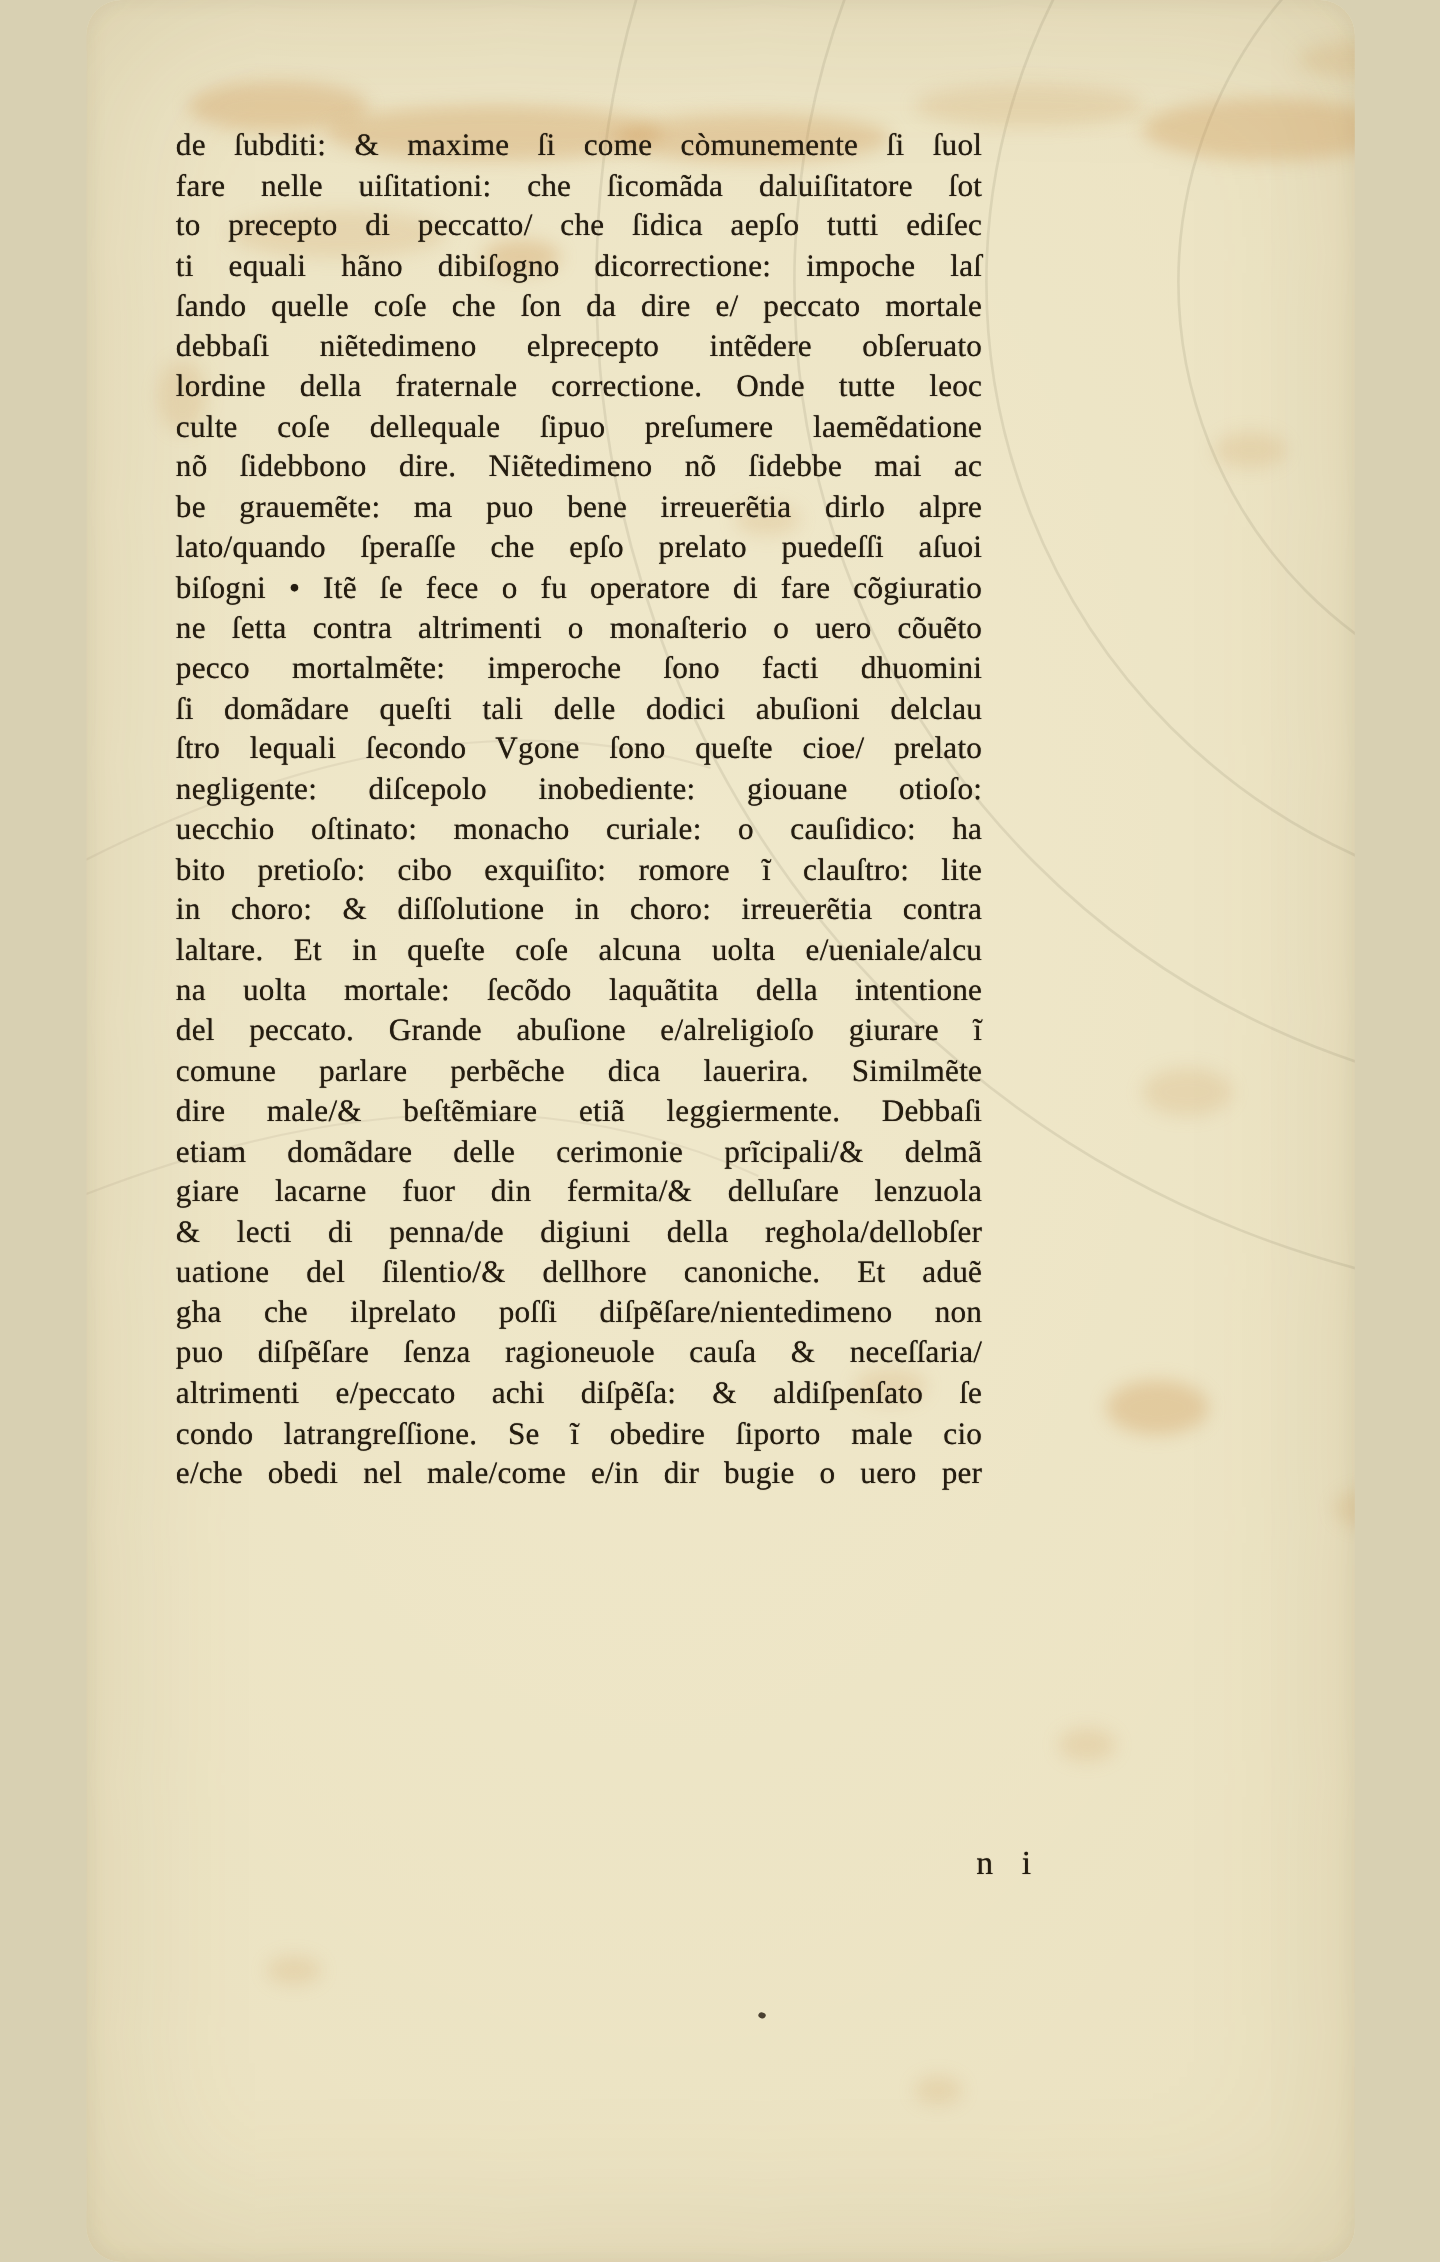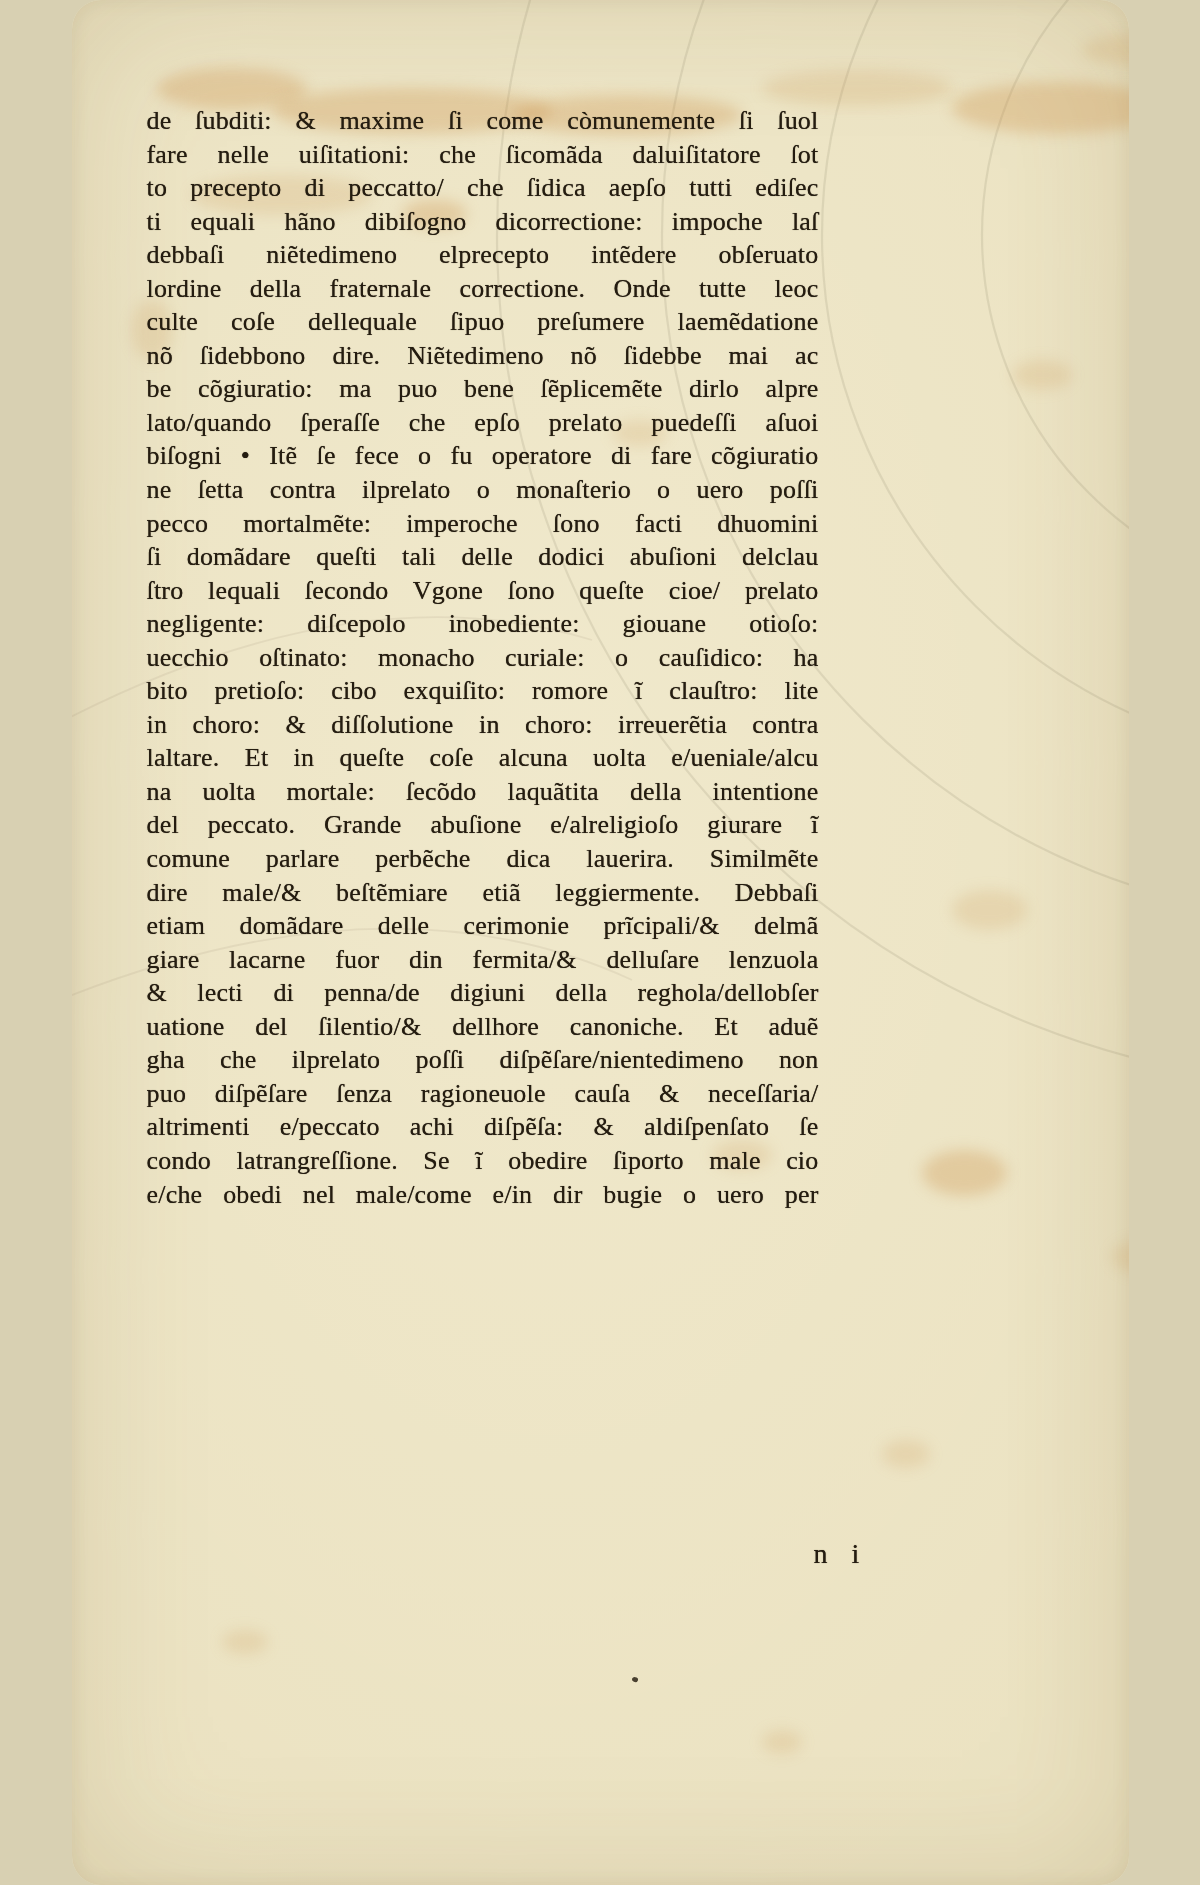--- a/index.html
+++ b/index.html
@@ -99,28 +99,29 @@
   <div class="stain light" style="left:810px;top:1440px;width:48px;height:28px;"></div>
   <div class="stain light" style="left:690px;top:1730px;width:40px;height:24px;"></div>
   <div class="stain light" style="left:150px;top:1630px;width:46px;height:24px;"></div>
   <div class="stain light" style="left:60px;top:300px;width:40px;height:60px;"></div>
 
   <div id="text-block">
       <div class="line">de ſubditi: &amp; maxime ſi come còmunemente ſi ſuol</div>
       <div class="line">fare nelle uiſitationi: che ſicomãda daluiſitatore ſot</div>
       <div class="line">to precepto di peccatto/ che ſidica aepſo tutti ediſec</div>
       <div class="line">ti equali hãno dibiſogno dicorrectione: impoche laſ</div>
+      <div class="line">ſando quelle coſe che ſon da dire e/ peccato mortale</div>
       <div class="line">debbaſi niẽtedimeno elprecepto intẽdere obſeruato</div>
       <div class="line">lordine della fraternale correctione. Onde tutte leoc</div>
       <div class="line">culte coſe dellequale ſipuo preſumere laemẽdatione</div>
       <div class="line">nõ ſidebbono dire. Niẽtedimeno nõ ſidebbe mai ac</div>
-      <div class="line">be cõgiuratio: ma puo bene ſẽplicemẽte dirlo alpre</div>
+      <div class="line">be grauemẽte: ma puo bene irreuerẽtia dirlo alpre</div>
       <div class="line">lato/quando ſperaſſe che epſo prelato puedeſſi aſuoi</div>
       <div class="line">biſogni • Itẽ ſe fece o fu operatore di fare cõgiuratio</div>
-      <div class="line">ne ſetta contra ilprelato o monaſterio o uero poſſi</div>
+      <div class="line">ne ſetta contra altrimenti o monaſterio o uero cõuẽto</div>
       <div class="line">pecco mortalmẽte: imperoche ſono facti dhuomini</div>
       <div class="line">ſi domãdare queſti tali delle dodici abuſioni delclau</div>
       <div class="line">ſtro lequali ſecondo Vgone ſono queſte cioe/ prelato</div>
       <div class="line">negligente: diſcepolo inobediente: giouane otioſo:</div>
       <div class="line">uecchio oſtinato: monacho curiale: o cauſidico: ha</div>
       <div class="line">bito pretioſo: cibo exquiſito: romore ĩ clauſtro: lite</div>
       <div class="line">in choro: &amp; diſſolutione in choro: irreuerẽtia contra</div>
       <div class="line">laltare. Et in queſte coſe alcuna uolta e/ueniale/alcu</div>
       <div class="line">na uolta mortale: ſecõdo laquãtita della intentione</div>
       <div class="line">del peccato. Grande abuſione e/alreligioſo giurare ĩ</div>

